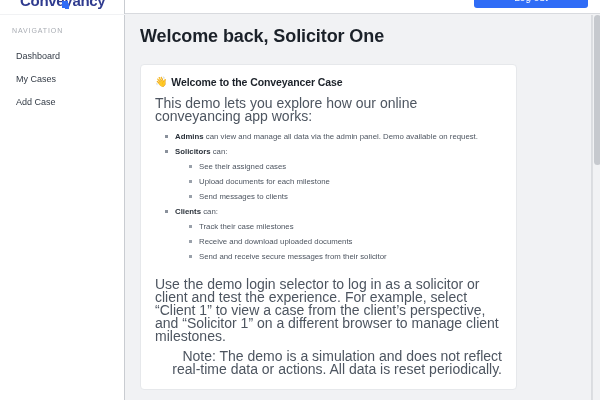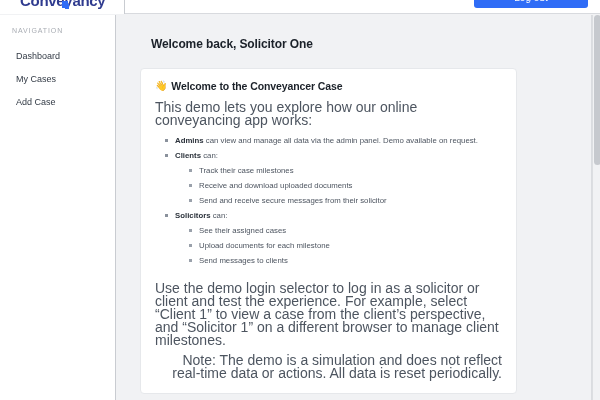--- a/index.html
+++ b/index.html
@@ -78,21 +78,21 @@
     line-height: 20px;
     text-align: center;
     padding: 0;
     cursor: pointer;
   }
 
   
   .sidebar {
     position: absolute;
     top: 15px; left: 0;
-    width: 116px;
+    width: 125px;
     height: 385px;
     background: #ffffff;
     border-right: 1px solid #c9ccd1;
     padding: 12px 0 0 0;
   }
   .nav-heading {
     font-size: 7px;
     letter-spacing: 0.9px;
     color: #a8acb3;
     text-transform: uppercase;
@@ -115,23 +115,23 @@
   .main {
     position: absolute;
     top: 15px; left: 126px;
     width: 466px;
     height: 385px;
     background: #f1f2f4;
     padding: 0;
     overflow: hidden;
   }
   .page-title {
-    margin: 11px;
+    margin: 0;
     padding: 11px 8px 0 14px;
-    font-size: 12px;
+    font-size: 18px;
     font-weight: 700;
     color: #1b2129;
     letter-spacing: -0.1px;
   }
 
   .card {
     position: relative;
     margin: 17px 0 0 14px;
     width: 377px;
     background: #ffffff;
@@ -255,35 +255,35 @@
         <span>Welcome to the Conveyancer Case</span>
       </h2>
 
       <p>This demo lets you explore how our online conveyancing app works:</p>
 
       <ul class="bullets">
         <li>
           <span class="b">Admins</span><span> can view and manage all data via the admin panel. Demo available on request.</span>
         </li>
         <li>
+          <span class="b">Solicitors</span><span> can:</span>
+          <ul class="bullets">
+            <li>See their assigned cases</li>
+            <li>Upload documents for each milestone</li>
+            <li>Send messages to clients</li>
+          </ul>
+        </li>
+        <li>
           <span class="b">Clients</span><span> can:</span>
           <ul class="bullets">
             <li>Track their case milestones</li>
             <li>Receive and download uploaded documents</li>
             <li>Send and receive secure messages from their solicitor</li>
           </ul>
         </li>
-        <li>
-          <span class="b">Solicitors</span><span> can:</span>
-          <ul class="bullets">
-            <li>See their assigned cases</li>
-            <li>Upload documents for each milestone</li>
-            <li>Send messages to clients</li>
-          </ul>
-        </li>
       </ul>
 
       <p class="para-gap">Use the demo login selector to log in as a solicitor or client and test the experience. For example, select “Client 1” to view a case from the client’s perspective, and “Solicitor 1” on a different browser to manage client milestones.</p>
       <p class="tight">Note: The demo is a simulation and does not reflect real-time data or actions. All data is reset periodically.</p>
     </section>
 
     <section class="card">
       <h2 class="card-title">
         <span class="card-emoji">🔐</span>
         <span>Secure Messaging</span>

